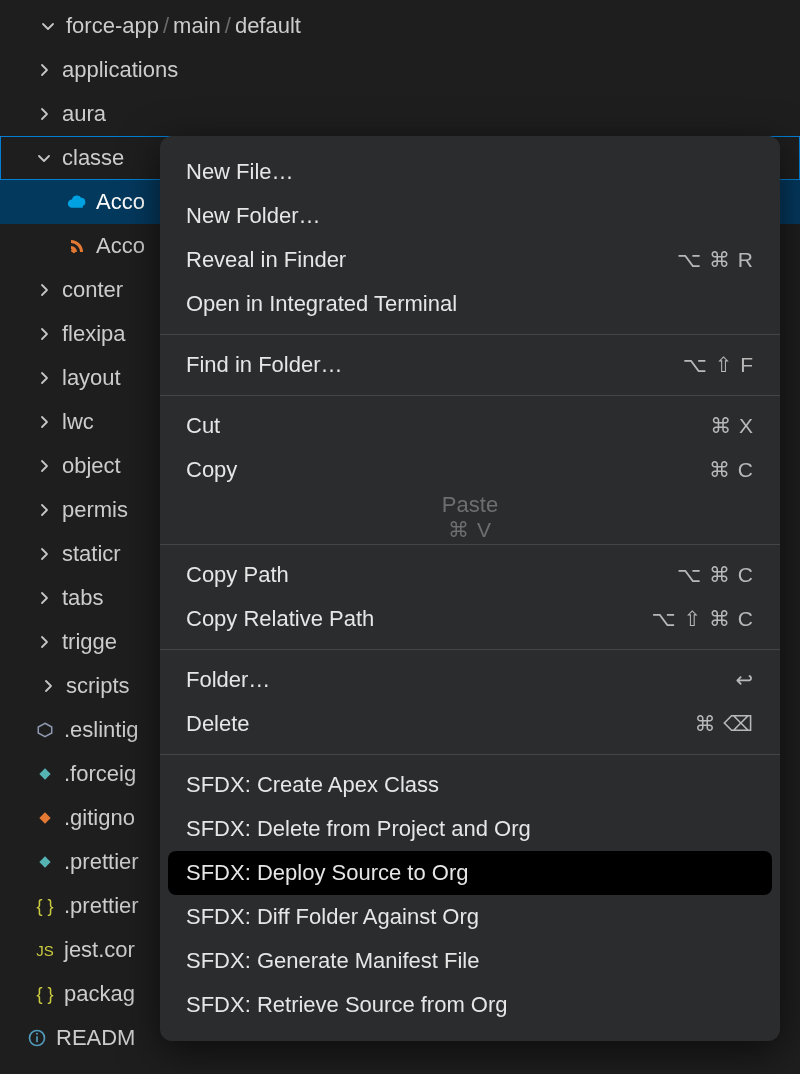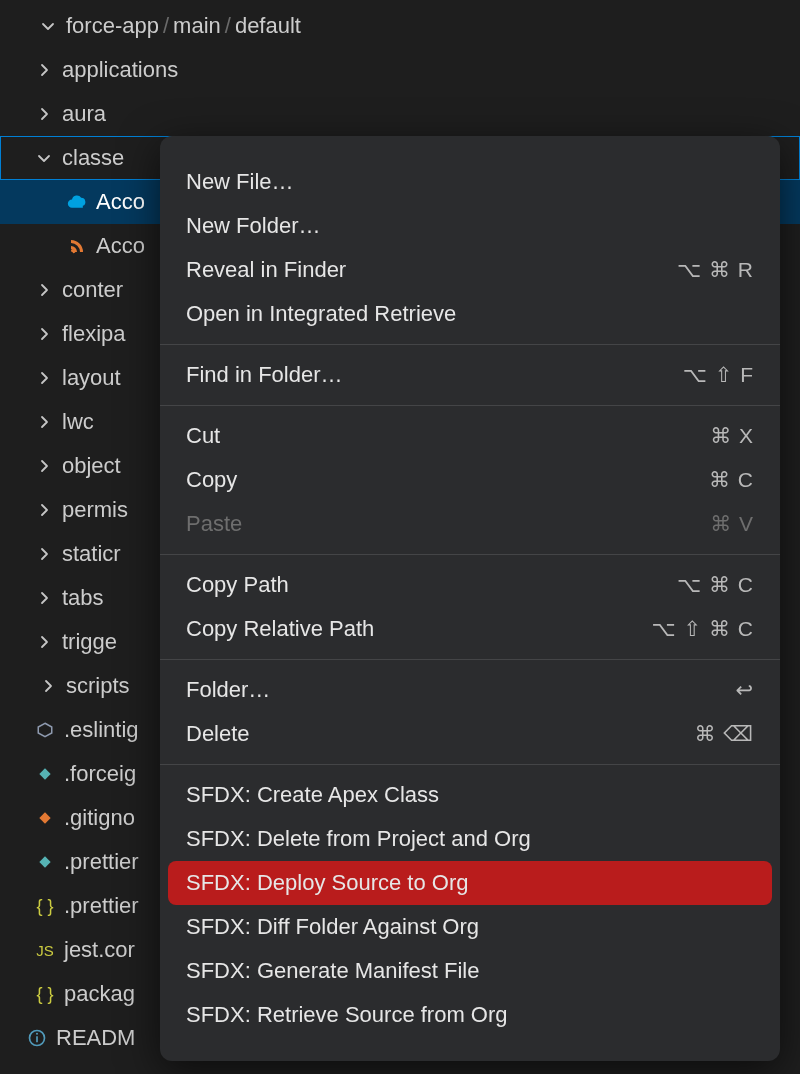--- a/index.html
+++ b/index.html
@@ -62,34 +62,34 @@
 
   
   .context-menu {
     position: absolute;
     left: 160px;
     top: 136px;
     width: 620px;
     background: #2b2c2e;
     border-radius: 12px;
     box-shadow: 0 10px 40px rgba(0,0,0,0.6);
-    padding: 24px 0;
+    padding: 14px 0;
   }
   .menu-item {
     display: flex;
     align-items: center;
     justify-content: space-between;
     height: 44px;
     padding: 0 26px;
     color: #e6e6e6;
     font-size: 22px;
   }
-  .menu-item.disabled { color: #6e6e6e; }
+  .menu-item.disabled { color: #6e6e6e; flex-direction: column; }
   .menu-item.highlight {
-    background: #b91c1c;
+    background: #000000;
     margin: 0 8px;
     border-radius: 8px;
     padding: 0 18px;
   }
   .menu-sep {
     height: 1px;
     background: #444547;
     margin: 8px 0;
   }
   .shortcut {
@@ -295,21 +295,21 @@
       <span>New File…</span>
     </div>
     <div class="menu-item">
       <span>New Folder…</span>
     </div>
     <div class="menu-item">
       <span>Reveal in Finder</span>
       <span class="shortcut">⌥ ⌘ R</span>
     </div>
     <div class="menu-item">
-      <span>Open in Integrated Retrieve</span>
+      <span>Open in Integrated Terminal</span>
     </div>
     <div class="menu-sep"></div>
     <div class="menu-item">
       <span>Find in Folder…</span>
       <span class="shortcut">⌥ ⇧ F</span>
     </div>
     <div class="menu-sep"></div>
     <div class="menu-item">
       <span>Cut</span>
       <span class="shortcut">⌘ X</span>

